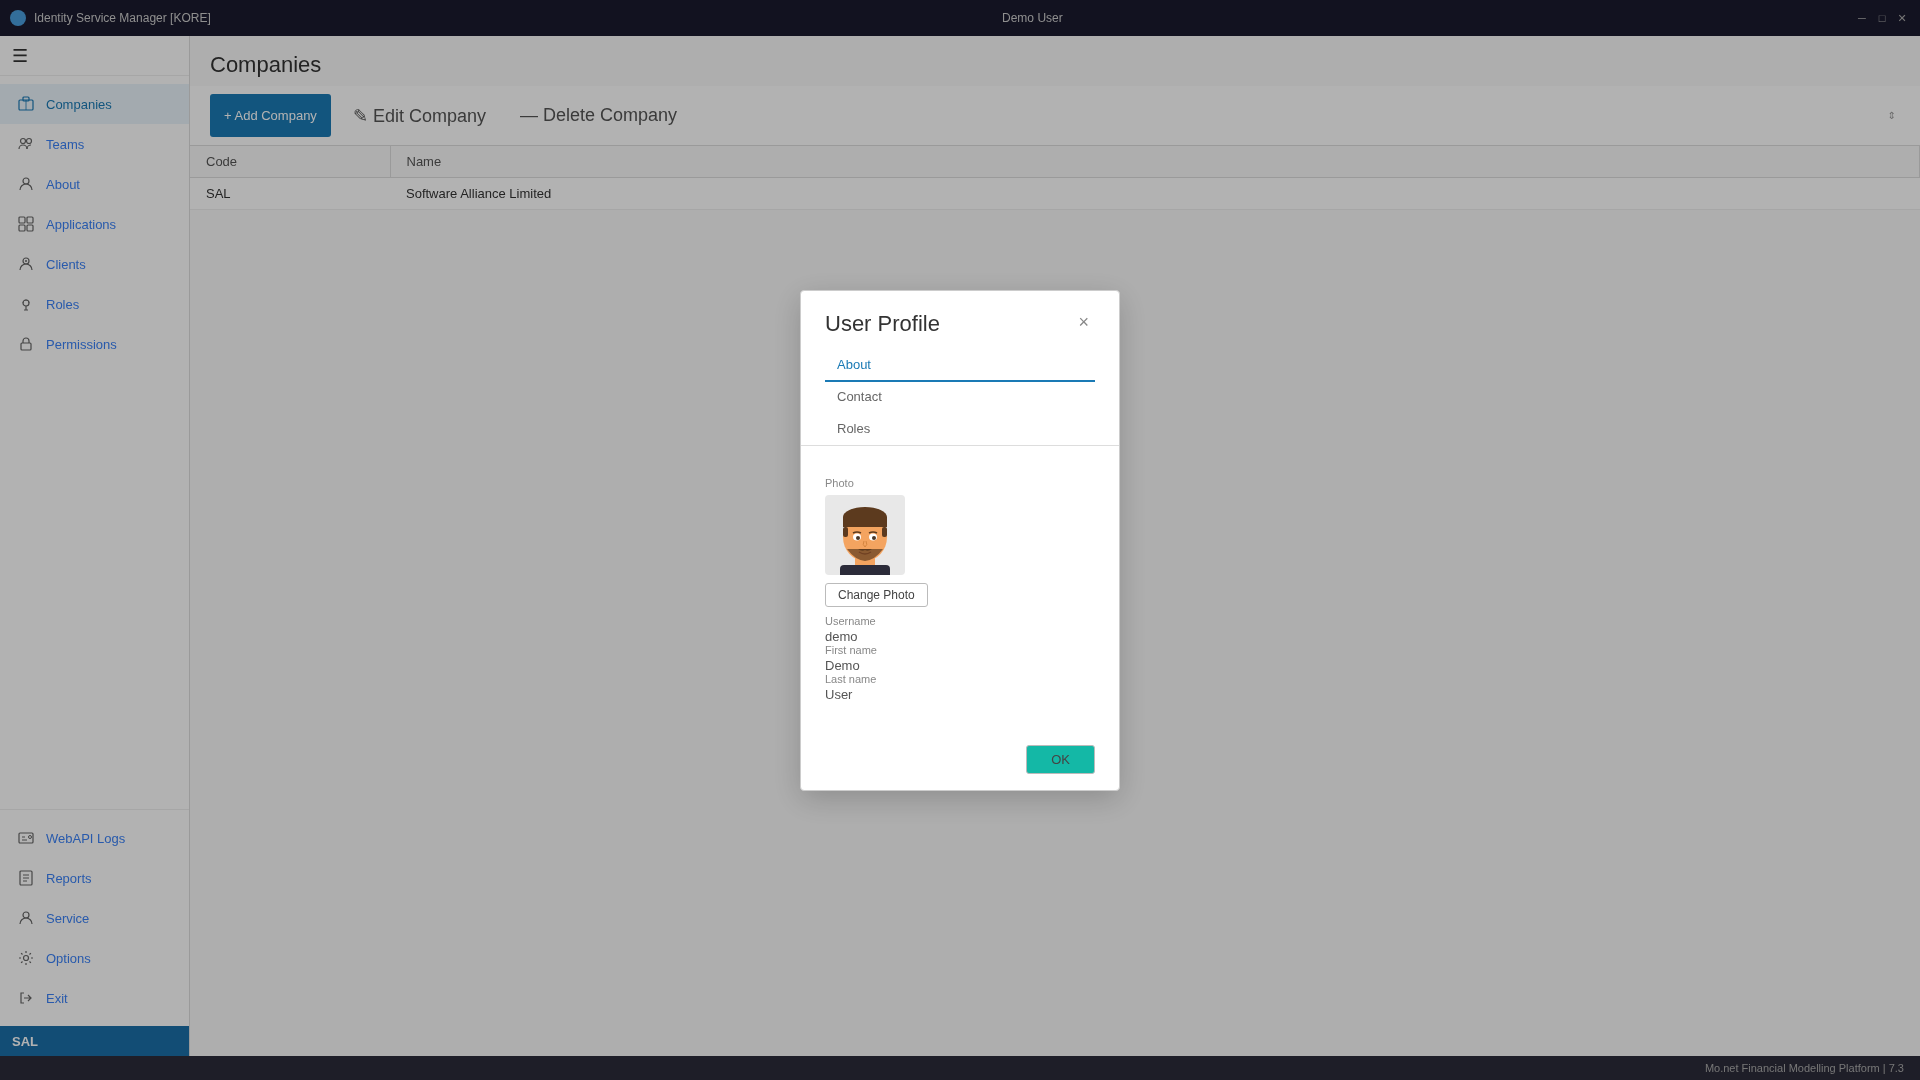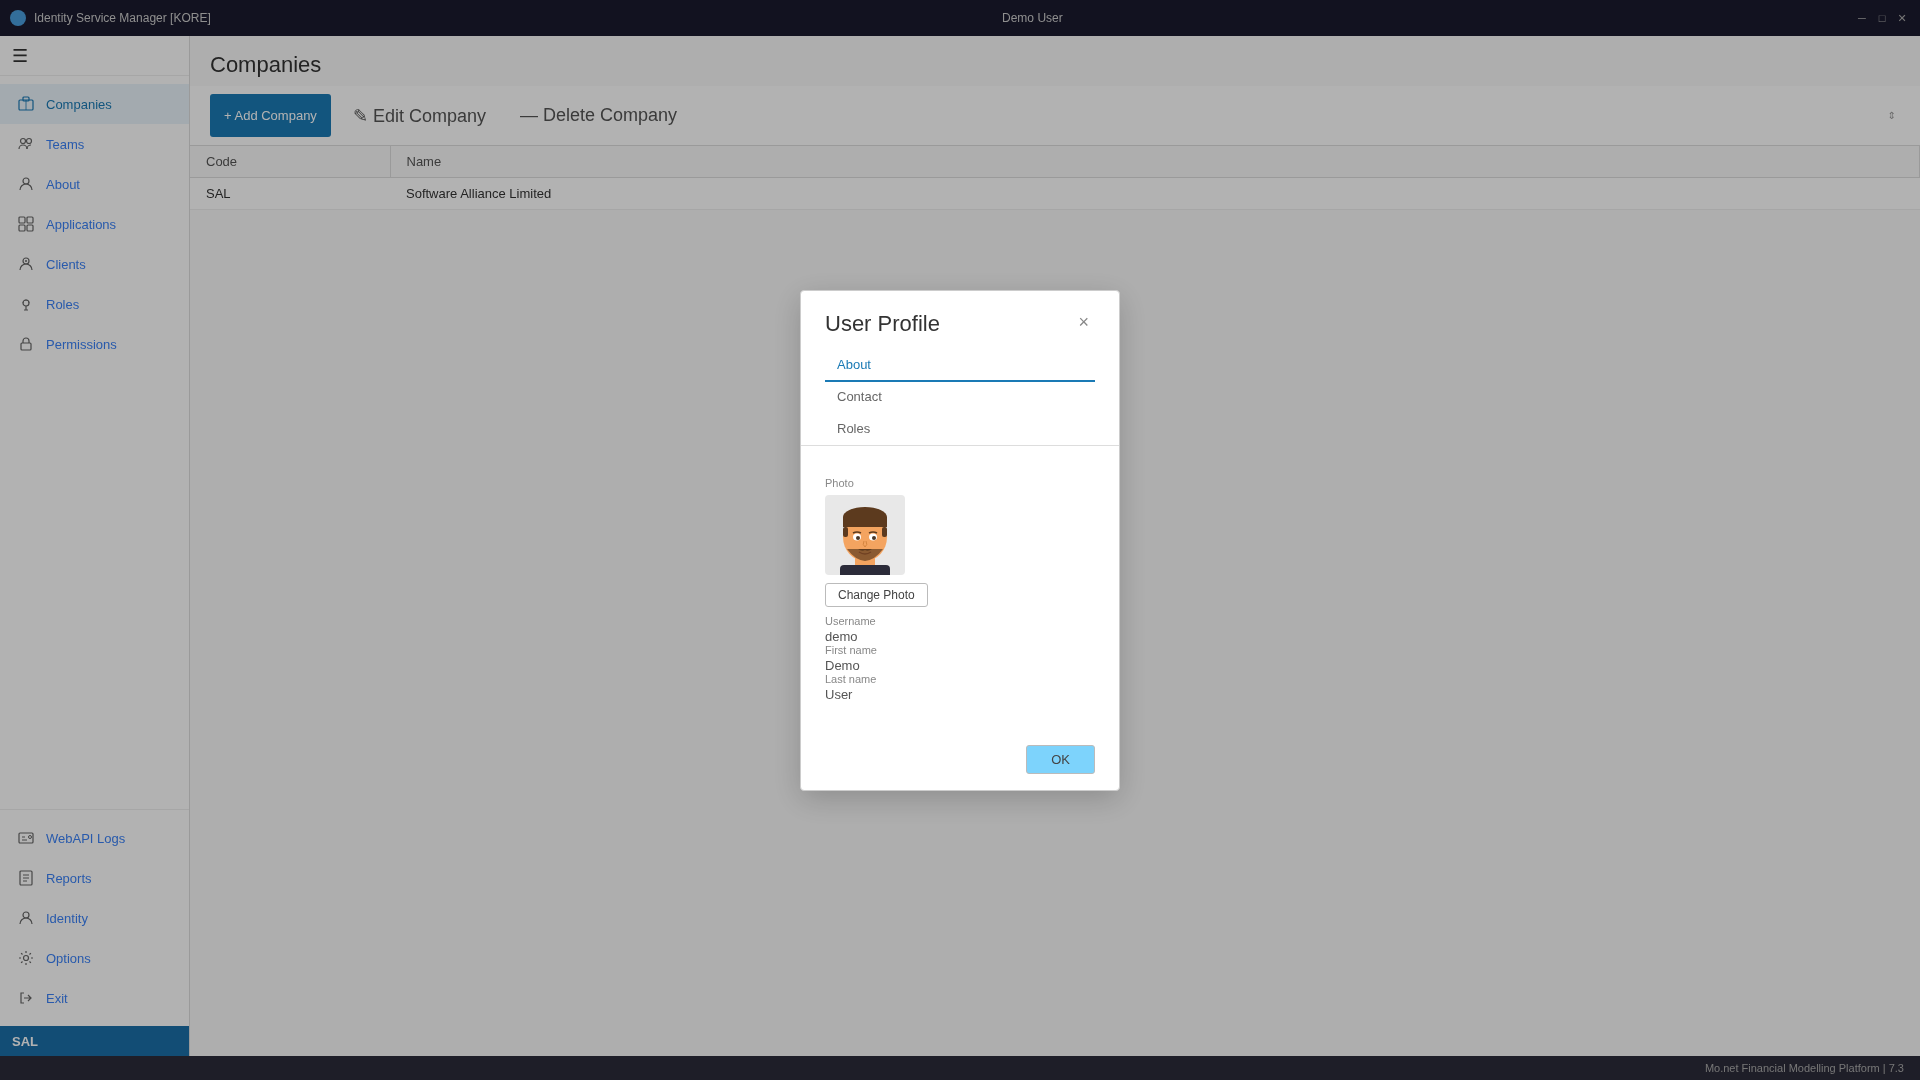--- a/index.html
+++ b/index.html
@@ -230,21 +230,21 @@
       border-radius: 3px;
       color: #444;
     }
 
     .modal-footer {
       padding: 12px 24px 16px 24px;
       display: flex;
       justify-content: flex-end;
     }
     .btn-ok {
-      background: #7dd3fc;
+      background: #14b8a6;
       border: 1px solid #bbb;
       padding: 6px 24px;
       font-size: 13px;
       cursor: pointer;
       border-radius: 3px;
       color: #444;
     }
 
     .scrollbar-indicator {
       font-size: 10px;
@@ -366,21 +366,21 @@
         </span>
         <span>Reports</span>
       </div>
       <div class="nav-item">
         <span class="nav-icon">
           <svg width="16" height="16" viewBox="0 0 16 16" fill="none">
               <circle cx="8" cy="5" r="3" stroke="#666" stroke-width="1.2"></circle>
               <path d="M2 14c0-3.3 2.7-6 6-6s6 2.7 6 6" stroke="#666" stroke-width="1.2"></path>
             </svg>
         </span>
-        <span>Identity</span>
+        <span>Service</span>
       </div>
       <div class="nav-item">
         <span class="nav-icon">
           <svg width="16" height="16" viewBox="0 0 16 16" fill="none">
               <circle cx="8" cy="8" r="2.5" stroke="#666" stroke-width="1.2"></circle>
               <path d="M8 1v2M8 13v2M1 8h2M13 8h2M3.1 3.1l1.4 1.4M11.5 11.5l1.4 1.4M3.1 12.9l1.4-1.4M11.5 4.5l1.4-1.4" stroke="#666" stroke-width="1.2"></path>
             </svg>
         </span>
         <span>Options</span>
       </div>

